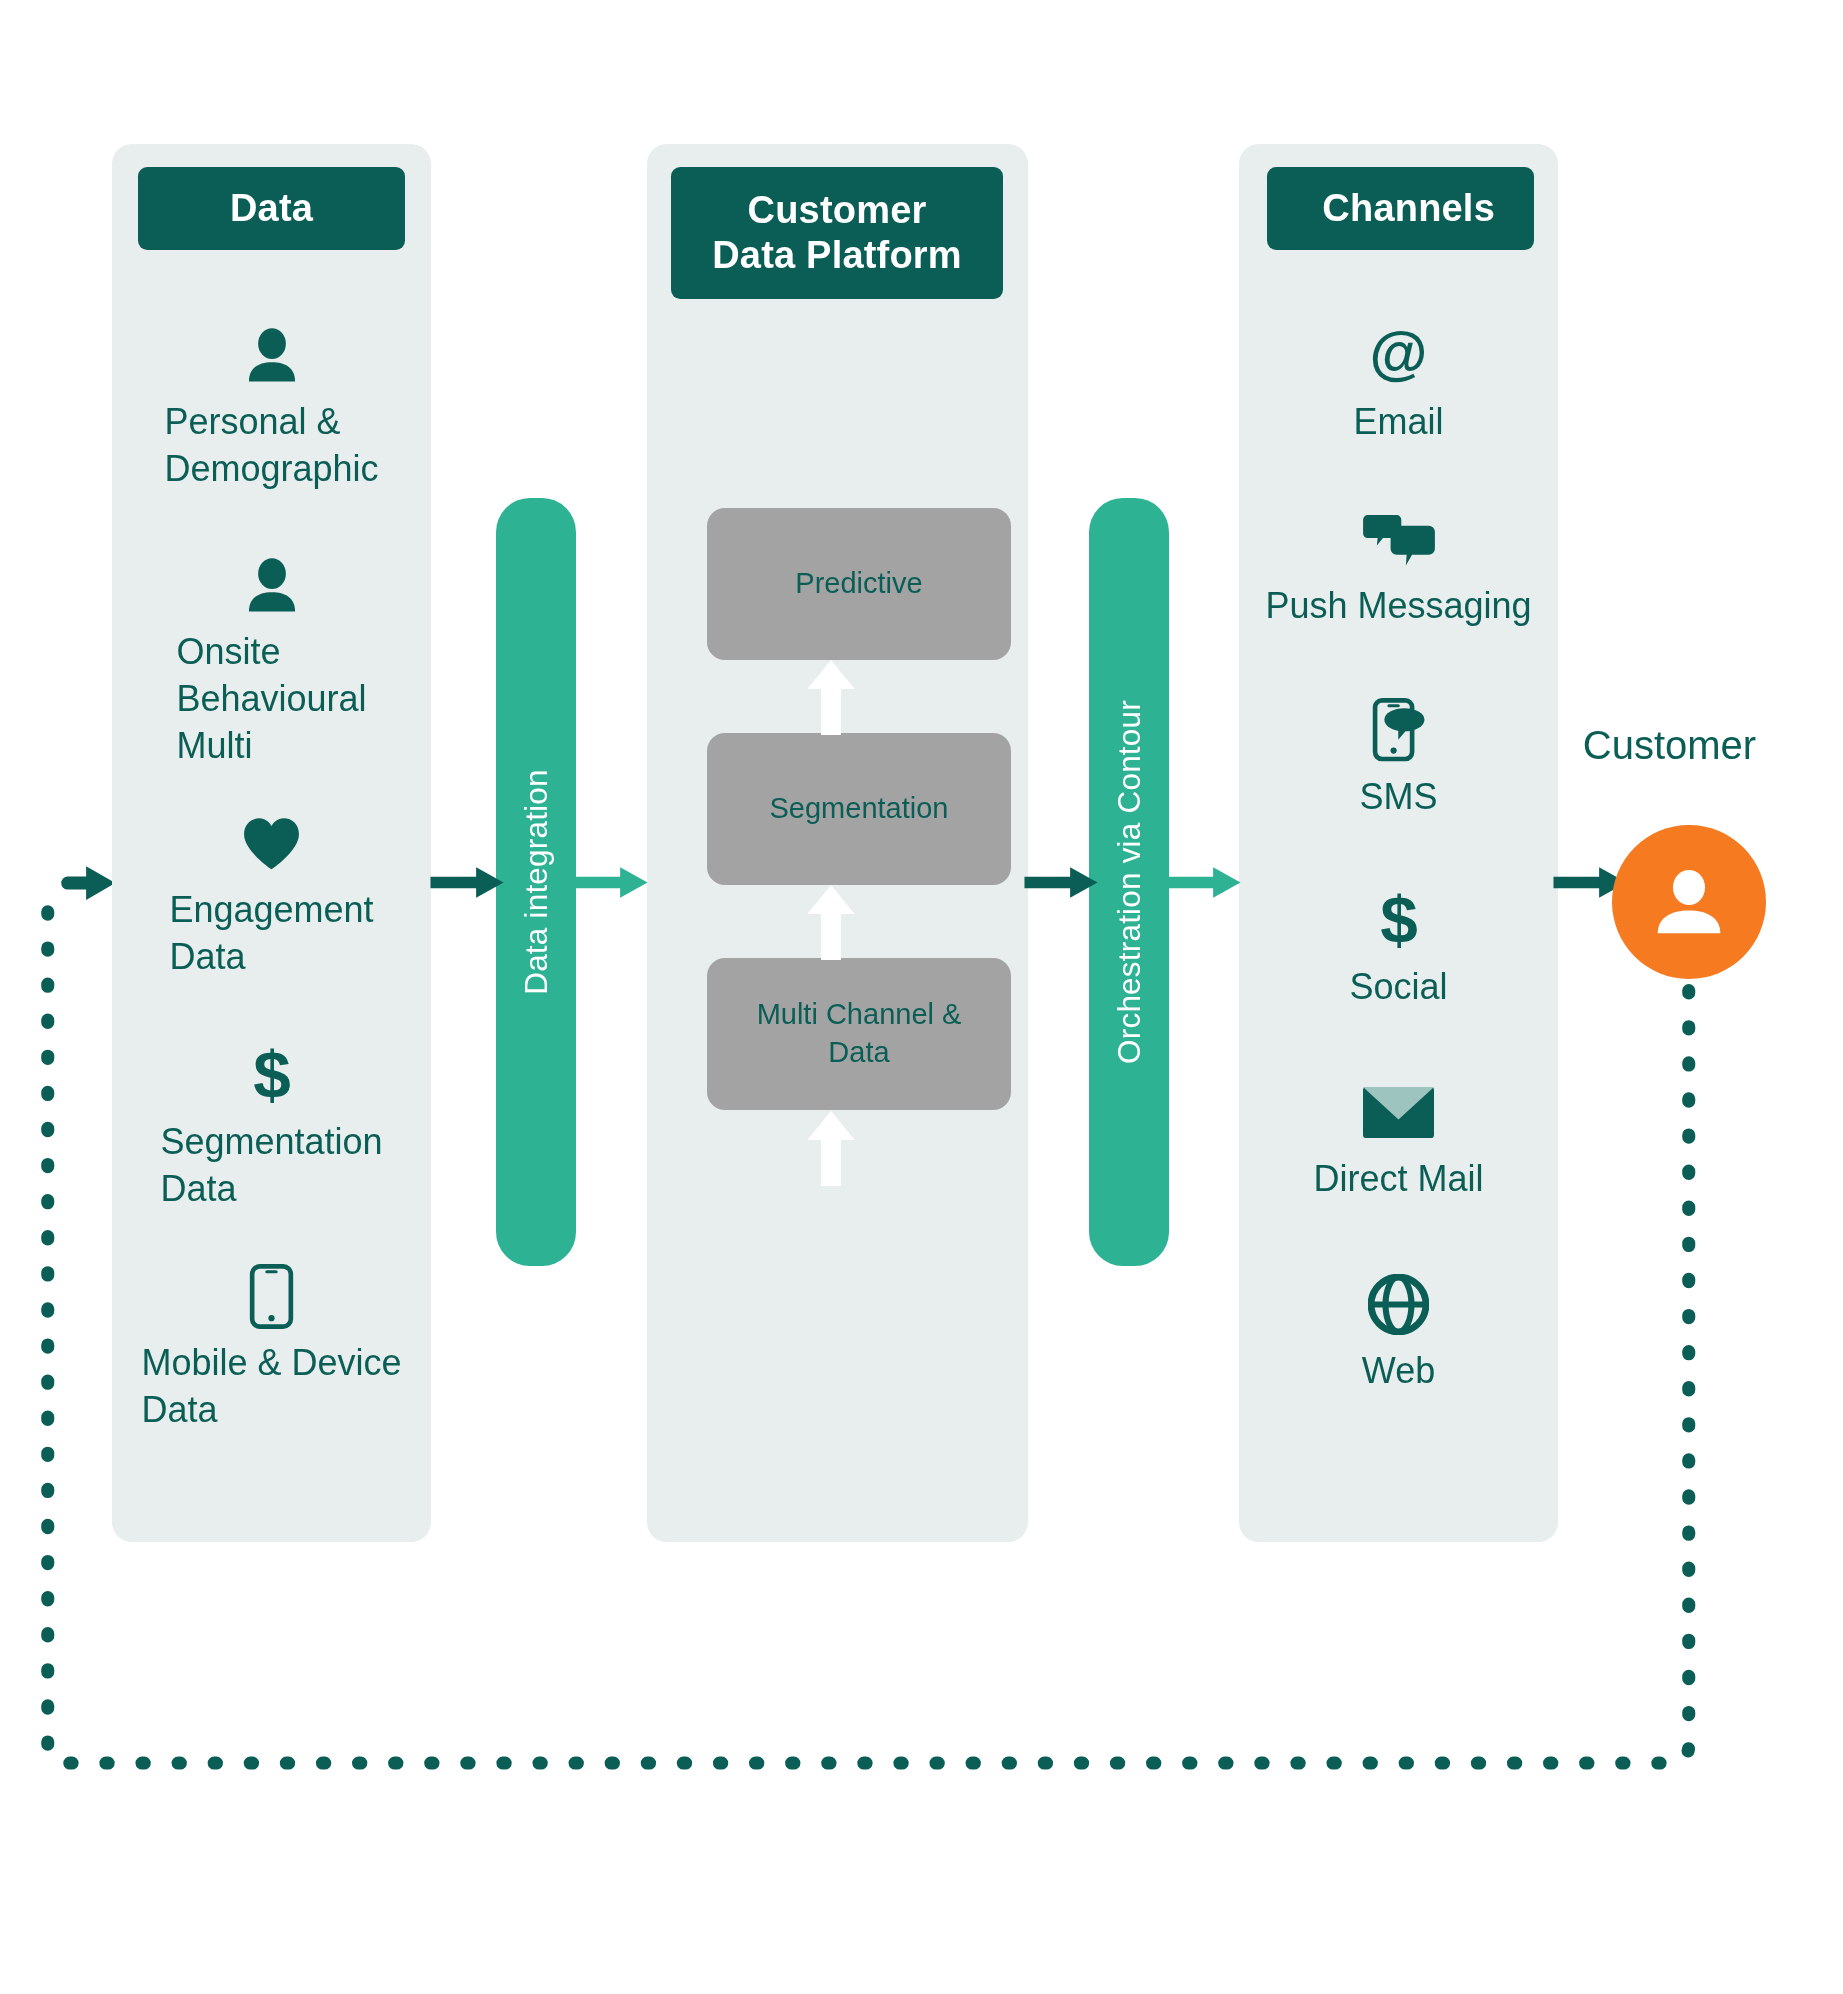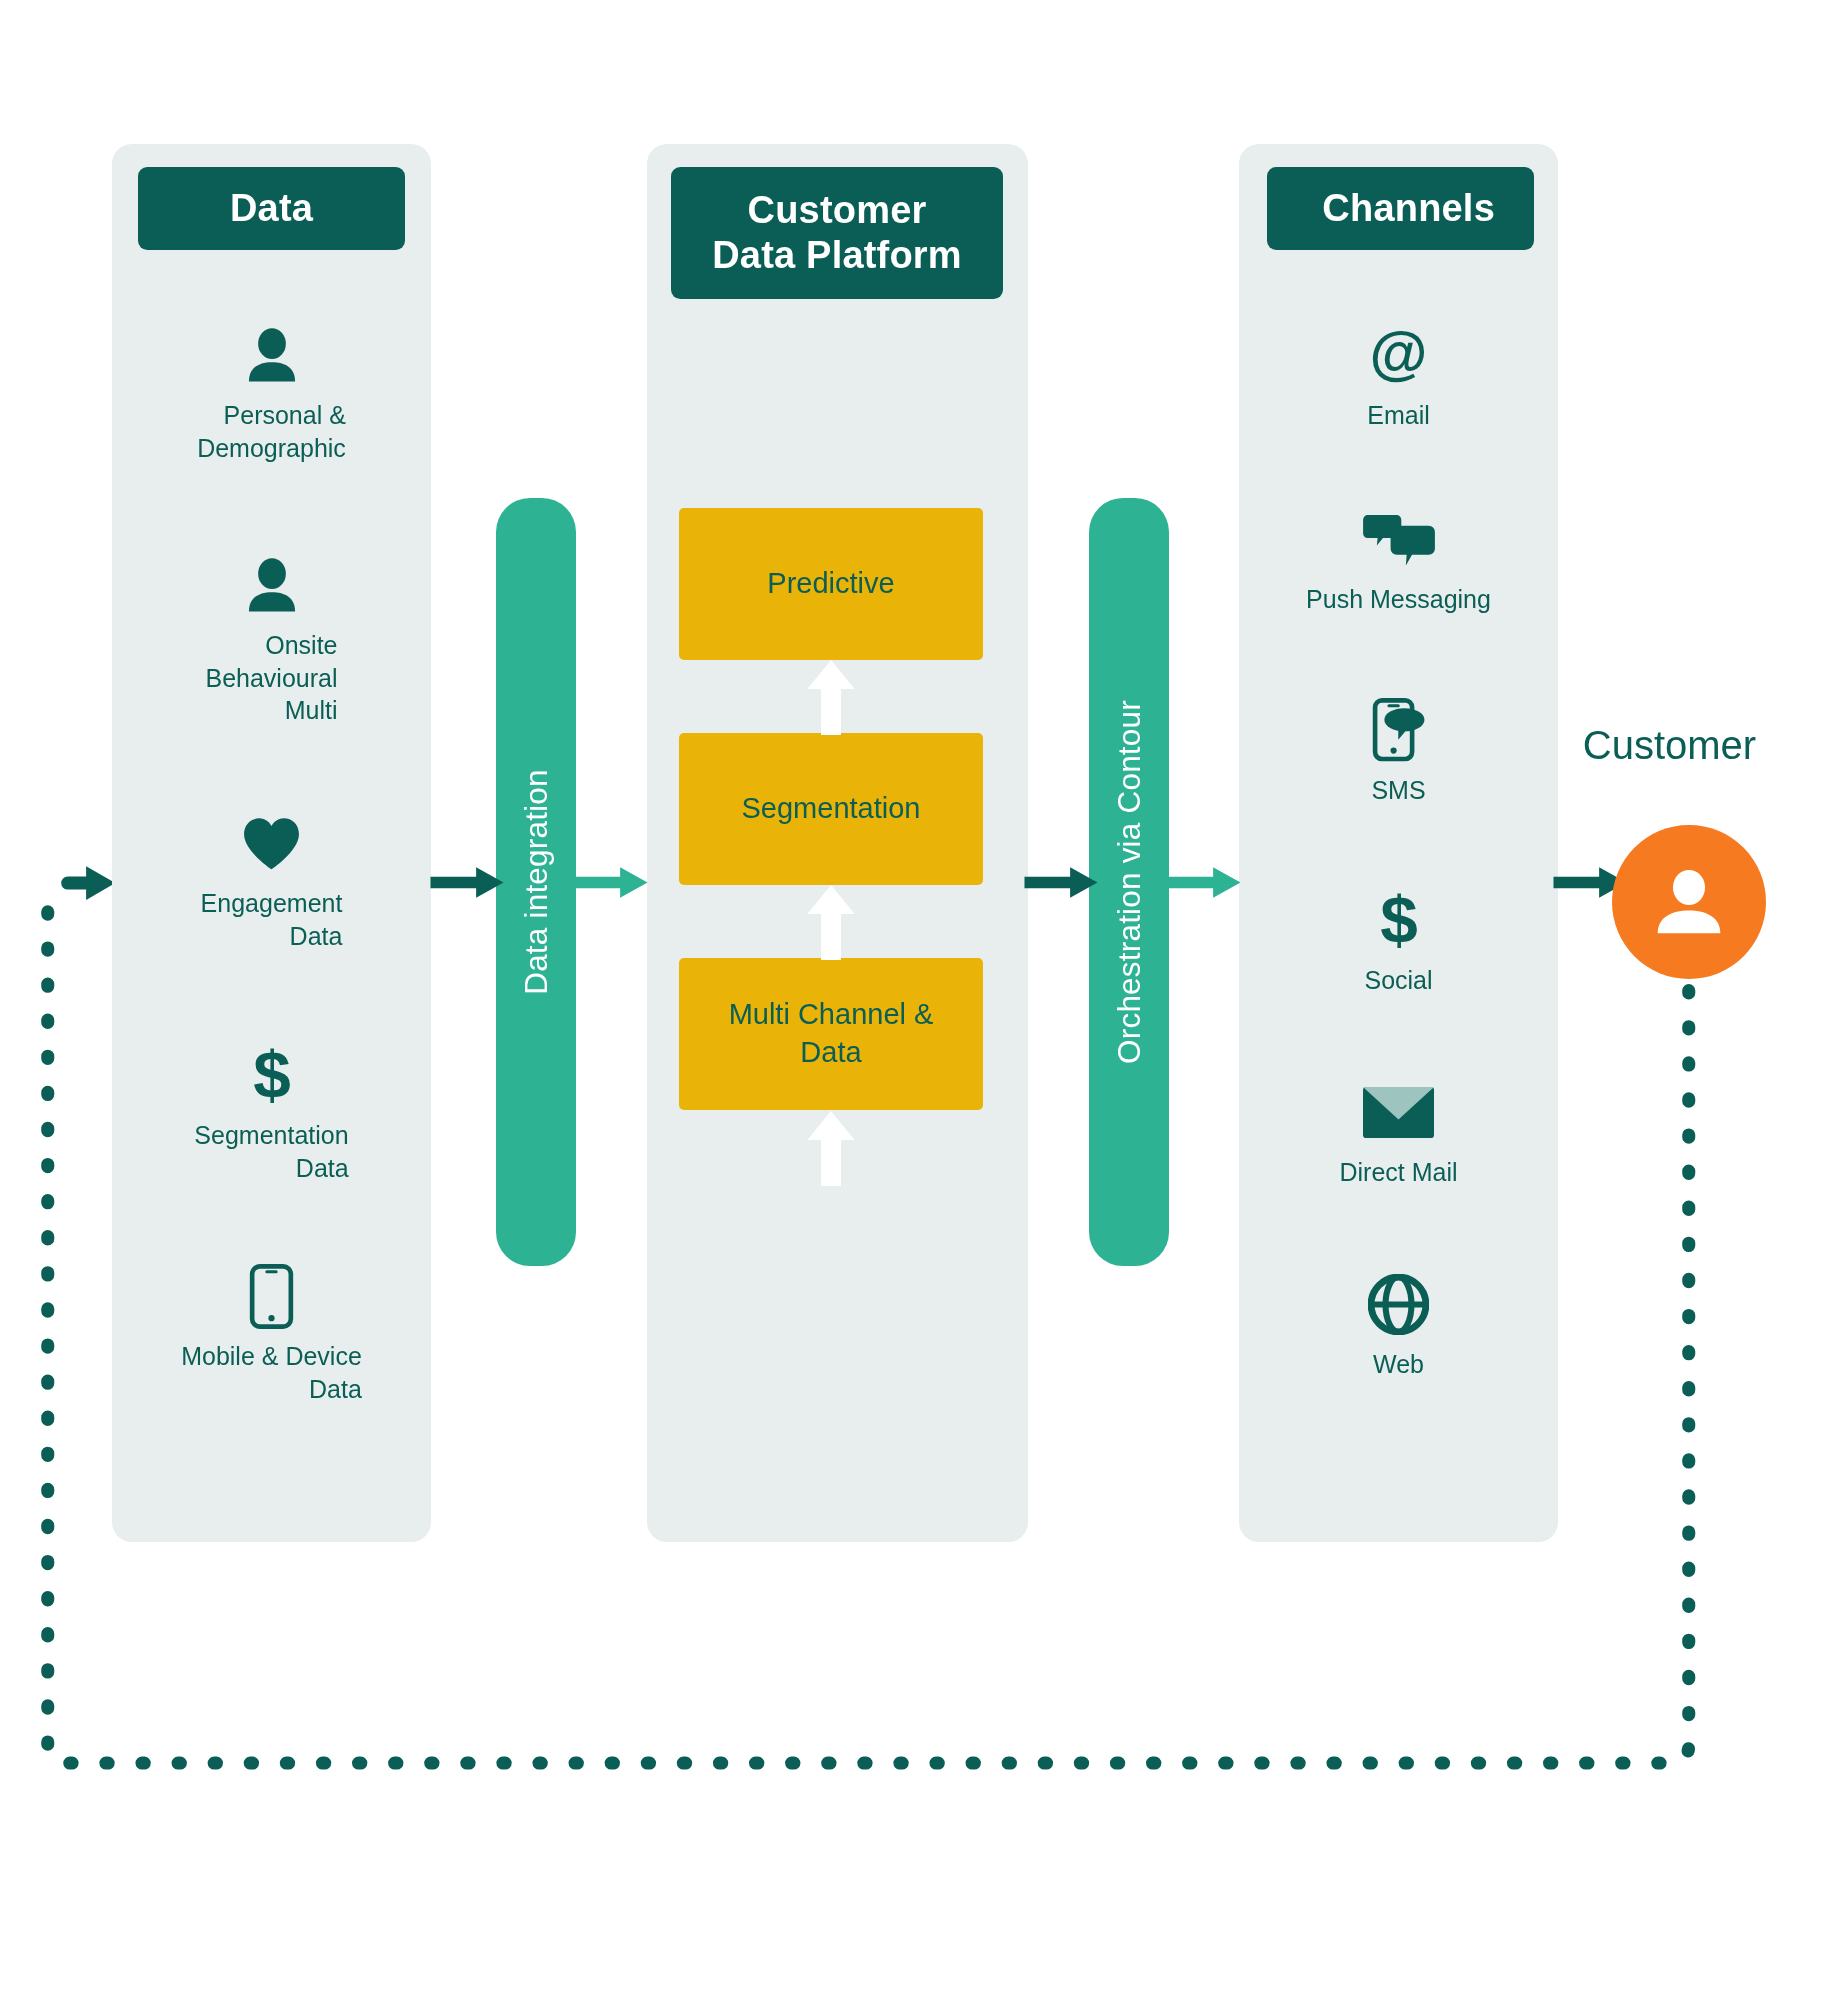--- a/index.html
+++ b/index.html
@@ -63,24 +63,24 @@
   }
   .stack .glyph {
     display: flex;
     align-items: center;
     justify-content: center;
     height: 63px;
     margin-bottom: 12.3px;
   }
   .stack .cap {
     color: #0b5e55;
-    font-size: 25px;
+    font-size: 36px;
     font-weight: 400;
     line-height: 1.30;
-    text-align: right;
+    text-align: left;
     white-space: pre-line;
   }
 
   
   #d0 { left: 118px; top: 324px; }
   #d1 { left: 118px; top: 554px; }
   #d2 { left: 118px; top: 812px; }
   #d3 { left: 118px; top: 1044px; }
   #d4 { left: 118px; top: 1265px; }
 
@@ -88,32 +88,33 @@
   #c0 { left: 1245px; top: 324px; }
   #c1 { left: 1245px; top: 508px; }
   #c2 { left: 1245px; top: 699px; }
   #c3 { left: 1245px; top: 889px; }
   #c4 { left: 1245px; top: 1081px; }
   #c5 { left: 1245px; top: 1273px; }
 
   
   .cdpbox {
     position: absolute;
-    background: #eab308;
-    border-radius: 5px;
+    background: #a3a3a3;
+    border-radius: 18px;
     display: flex;
     align-items: center;
     justify-content: center;
     text-align: center;
     color: #0b5e55;
     font-size: 29px;
     line-height: 1.30;
     white-space: pre-line;
     box-sizing: border-box;
     padding: 6.1px 15.4px;
+    margin-left: 28px;
   }
   #cdp-3 { left: 679px; top: 508px;  width: 304px; height: 152px; }
   #cdp-2 { left: 679px; top: 733px;  width: 304px; height: 152px; }
   #cdp-1 { left: 679px; top: 958px; width: 304px; height: 152px; }
   #cdp-0 { left: 679px; top: 1184px; width: 304px; height: 152px; }
 
   
   .uparrow { position: absolute; width: 48px; height: 75px; }
 
   

